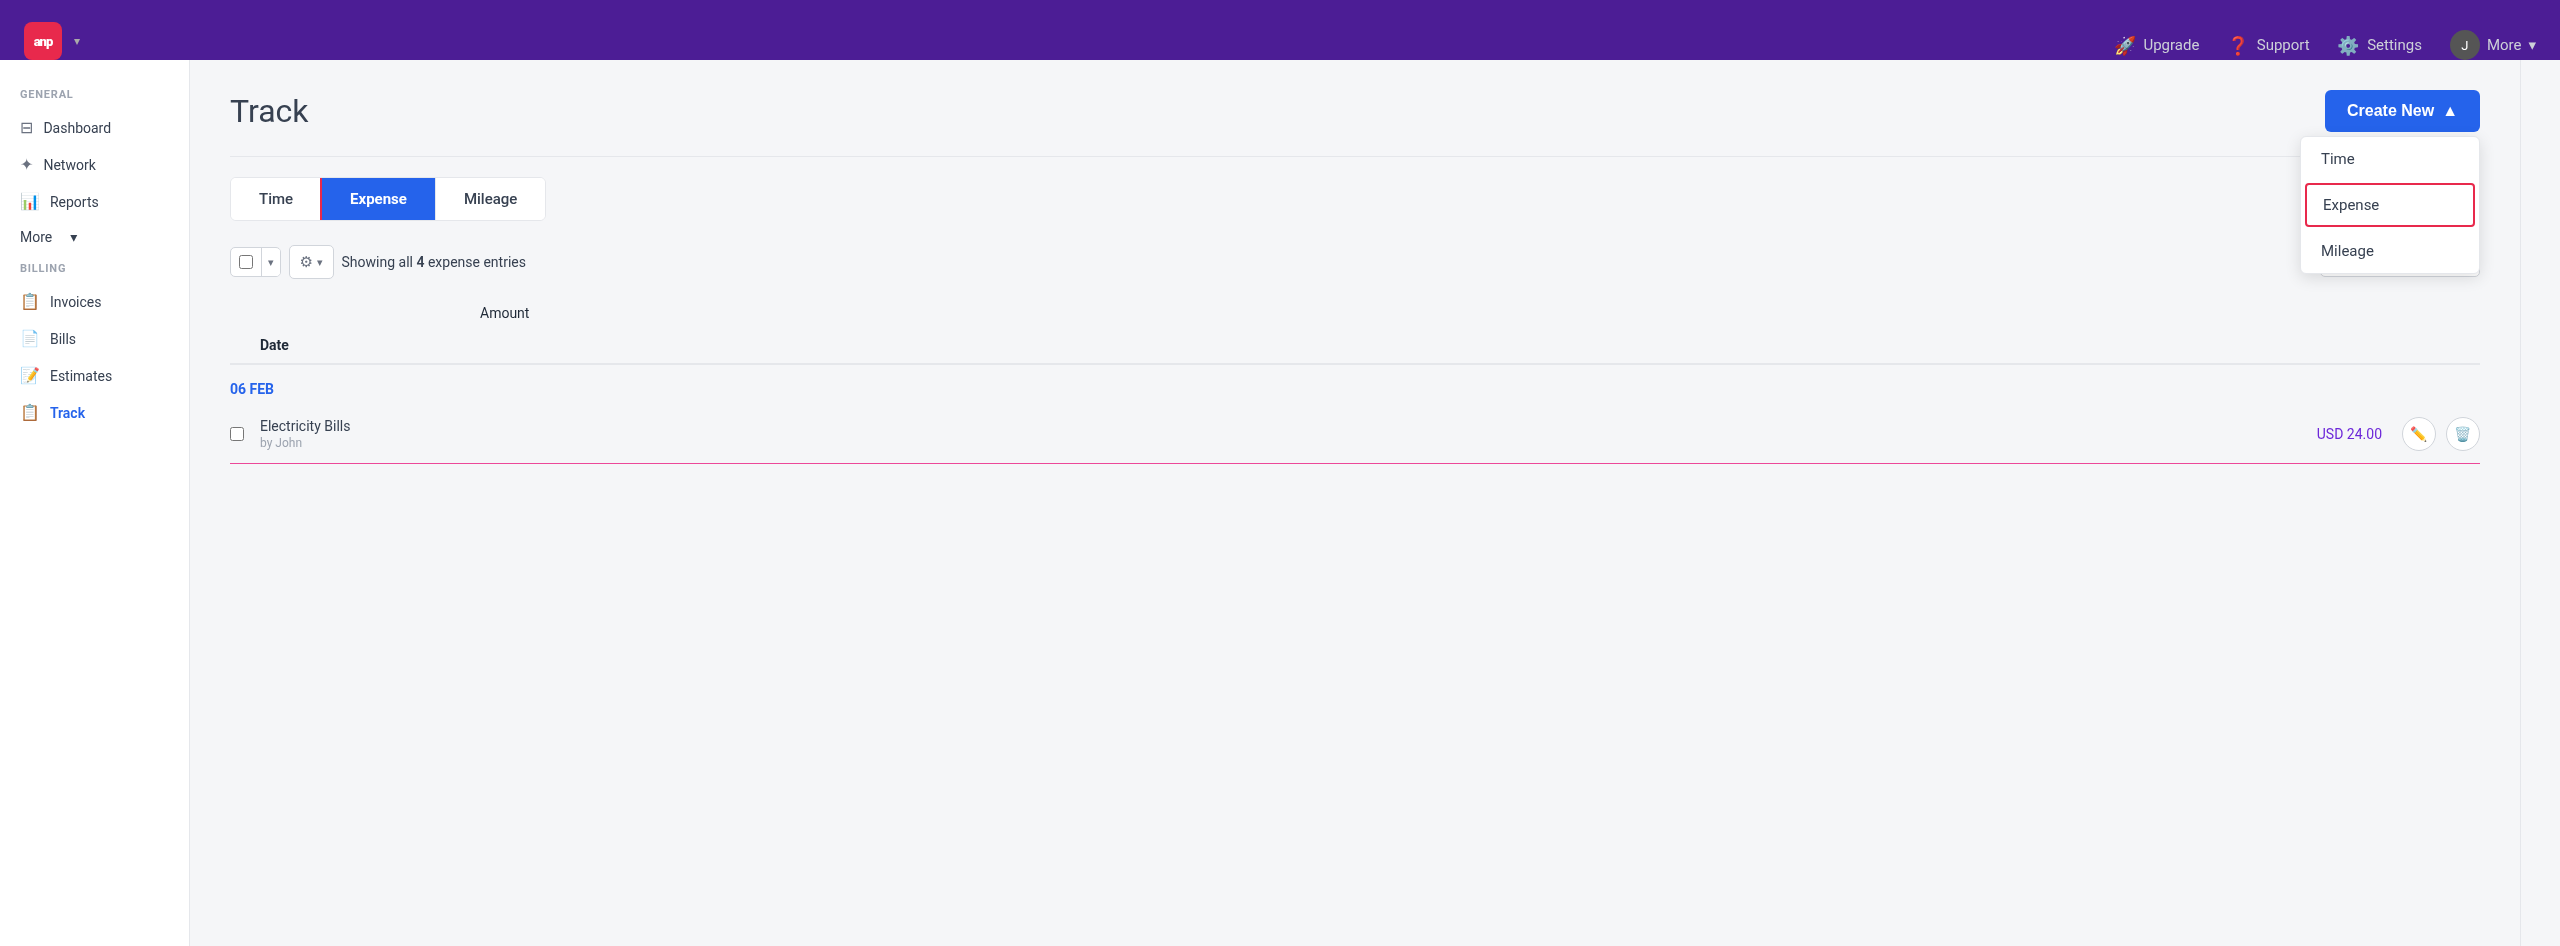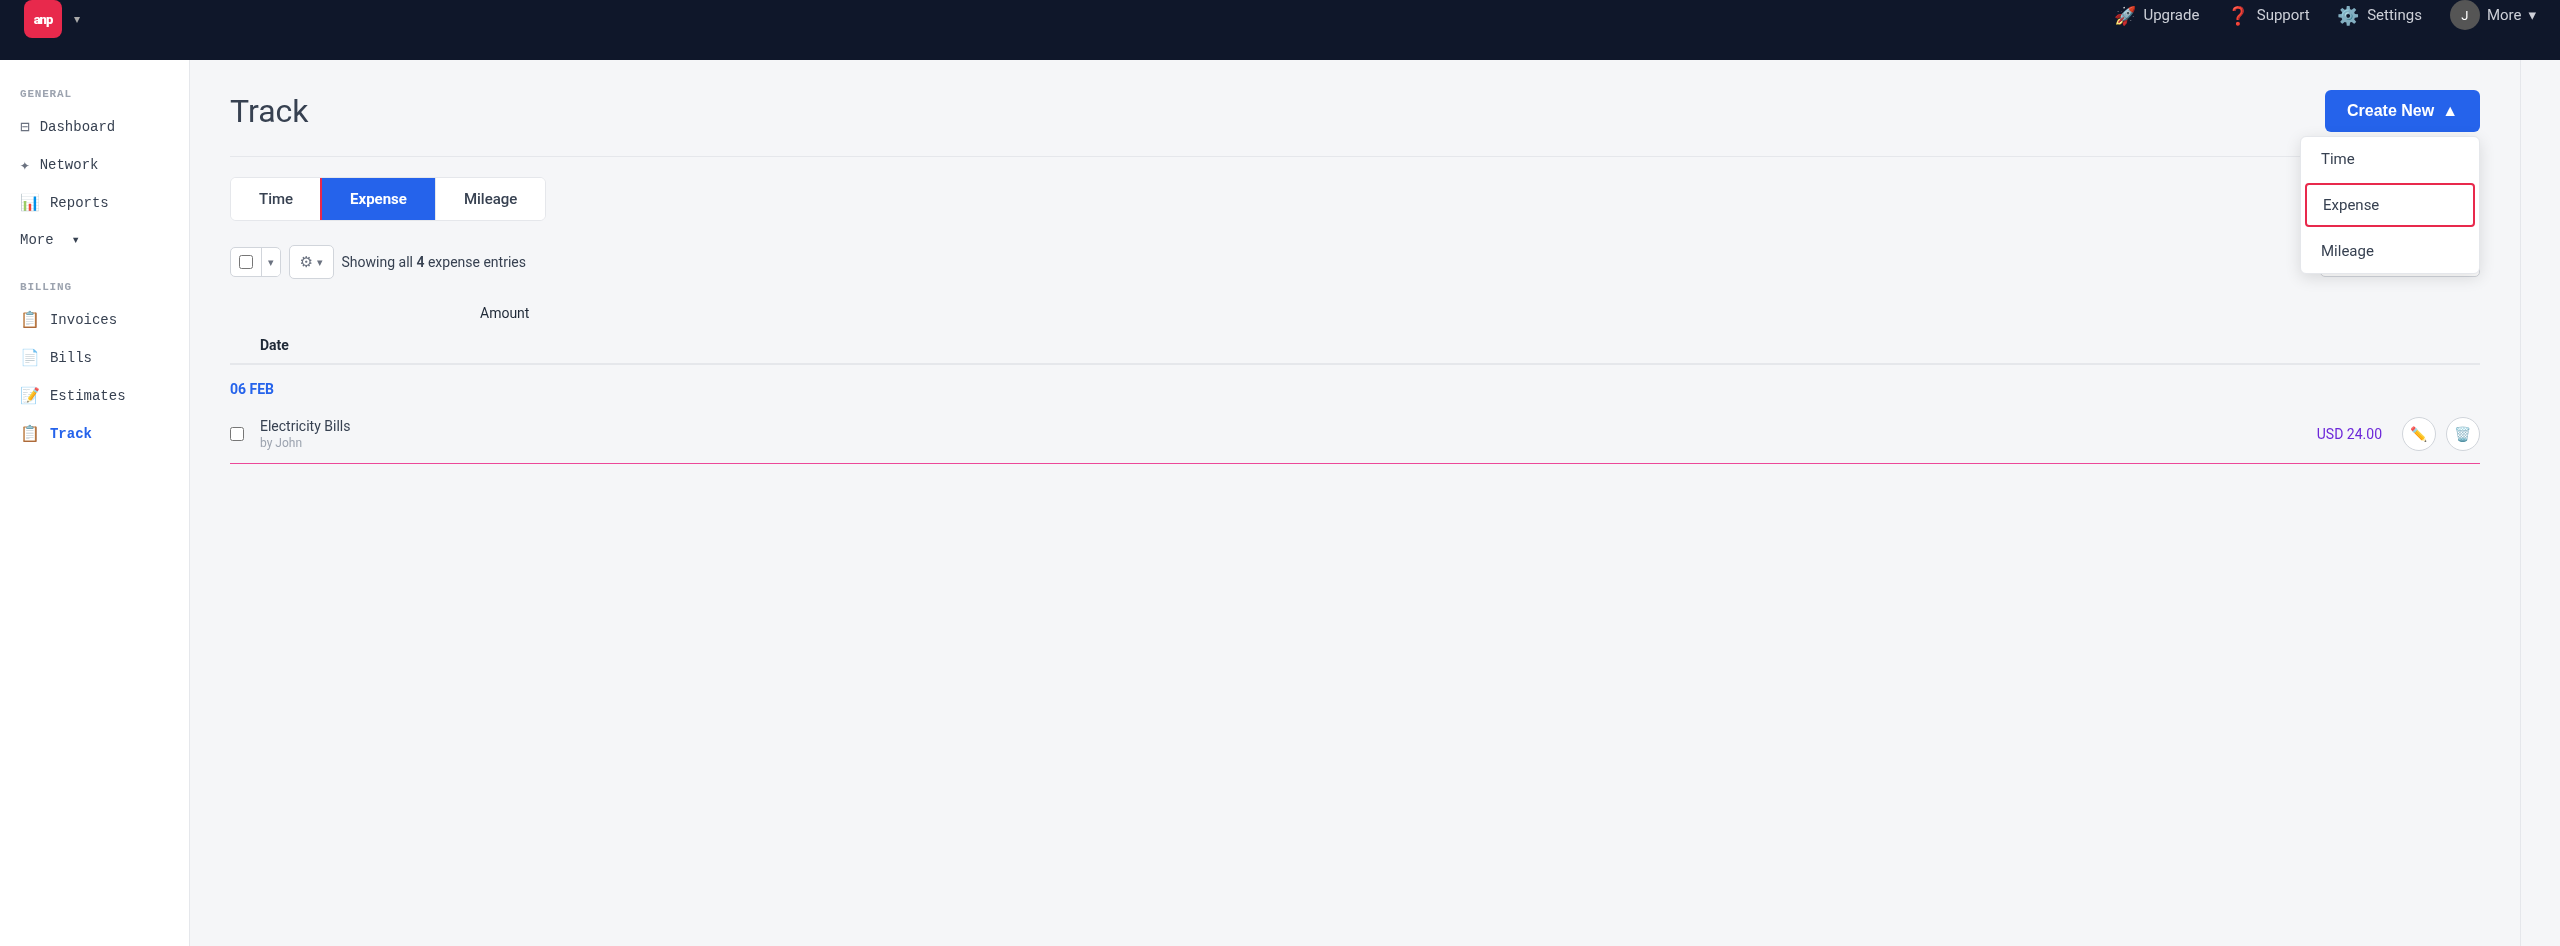--- a/index.html
+++ b/index.html
@@ -1,23 +1,23 @@
 <!DOCTYPE html>
 <html><head>
   <meta charset="utf-8">
   <style>
     * { box-sizing: border-box; margin: 0; padding: 0; }
     body { font-family: -apple-system, BlinkMacSystemFont, 'Segoe UI', Roboto, sans-serif; background: #f5f6f8; display: flex; flex-direction: column; height: 946px; overflow: hidden; }
 
     
     .top-nav {
-      background: #0f172a;
+      background: #4c1d95;
       height: 60px;
       display: flex;
-      align-items: flex-start;
+      align-items: flex-end;
       padding: 0 24px;
       justify-content: space-between;
       flex-shrink: 0;
     }
     .top-nav-left { display: flex; align-items: center; gap: 8px; }
     .logo-badge {
       background: #e8294c;
       border-radius: 8px;
       width: 38px;
       height: 38px;
@@ -52,21 +52,20 @@
 
     
     .sidebar {
       width: 190px;
       background: white;
       border-right: 1px solid #e5e7eb;
       display: flex;
       flex-direction: column;
       padding: 20px 0;
       flex-shrink: 0;
-      font-family: Liberation Mono, monospace;
     }
     .sidebar-section-label {
       font-size: 11px;
       font-weight: 700;
       color: #9ca3af;
       text-transform: uppercase;
       letter-spacing: 0.8px;
       padding: 0 20px 8px 20px;
       margin-top: 8px;
     }
@@ -350,21 +349,21 @@
     <div class="sidebar-item">
       <span class="sidebar-item-icon">📊</span>
       <span>Reports</span>
     </div>
 
     <div class="sidebar-more">
       <span>More</span>
       <span>▾</span>
     </div>
 
-    <div style="margin-top: 16px;">
+    <div style="">
       <div class="sidebar-section-label">BILLING</div>
 
       <div class="sidebar-item">
         <span class="sidebar-item-icon">📋</span>
         <span>Invoices</span>
       </div>
       <div class="sidebar-item">
         <span class="sidebar-item-icon">📄</span>
         <span>Bills</span>
       </div>

